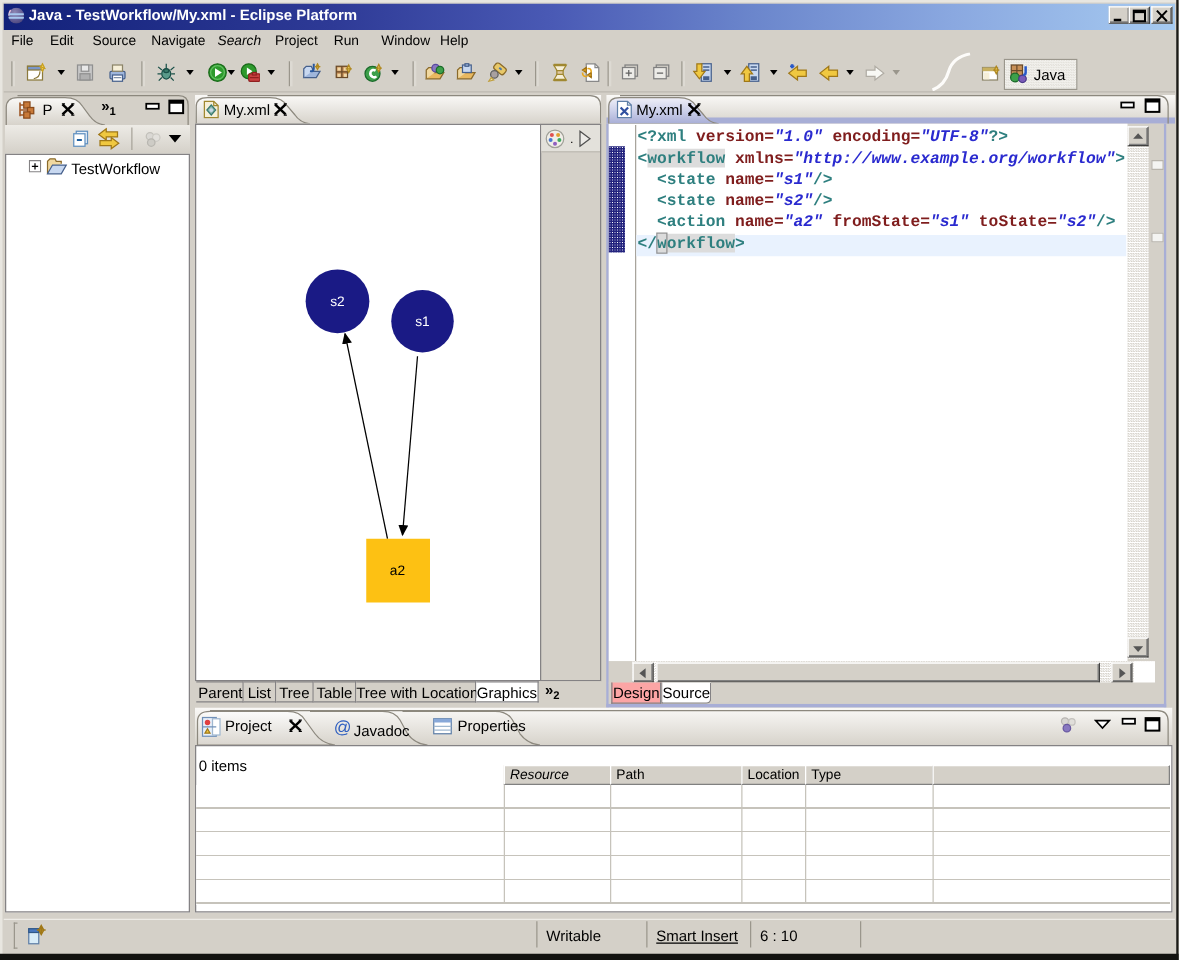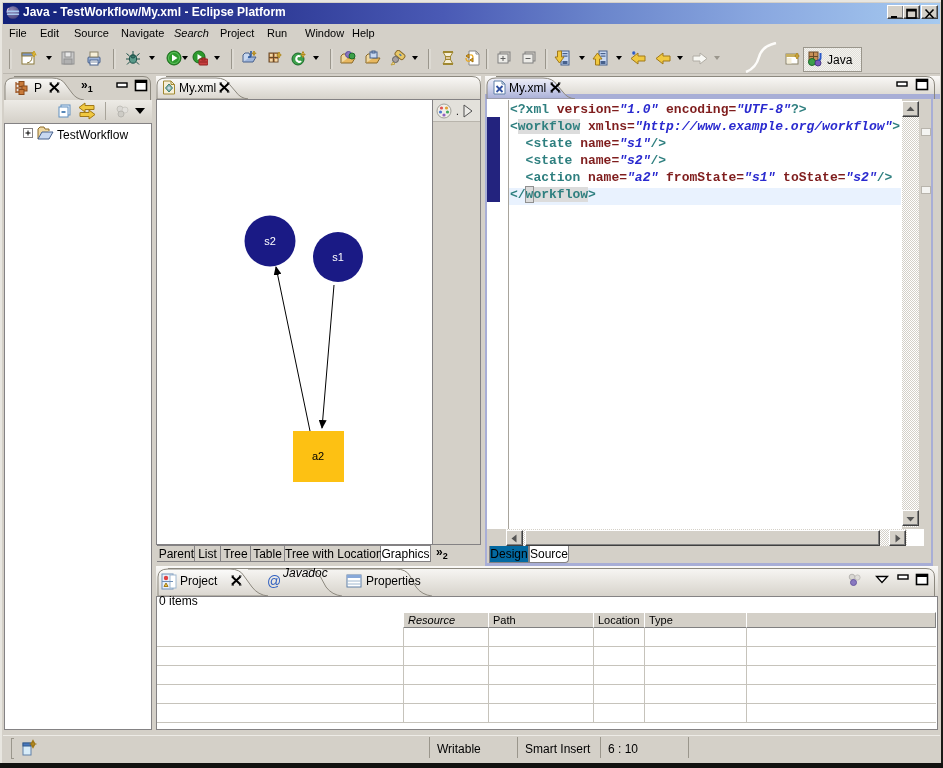--- a/index.html
+++ b/index.html
@@ -428,21 +428,21 @@
   <div class="abs sbtn" style="left:21px;top:454px;"><svg width="15" height="15" viewBox="0 0 15 15">
           <path d="M4.5 7.5 L9.5 3.5 V11.5 Z" fill="#555"></path>
         </svg></div>
   <div class="abs" style="left:40px;top:454px;width:355px;height:16px;background:#D4D0C8;border:1px solid #fff;border-right-color:#404040;border-bottom-color:#404040;box-shadow:inset -1px -1px 0 #808080;box-sizing:border-box;"></div>
   <div class="abs sbtn" style="left:404px;top:454px;"><svg width="15" height="15" viewBox="0 0 15 15">
           <path d="M10.5 7.5 L5.5 3.5 V11.5 Z" fill="#555"></path>
         </svg></div>
   <div class="abs" style="left:422px;top:453px;width:17px;height:18px;background:#fff;"></div>
 
   <div class="abs" style="left:2px;top:470px;width:444px;height:17px;background:#D4D0C8;"></div>
-  <div class="abs text11" style="left:4px;top:470px;width:40px;height:17px;line-height:16px;text-align:center;border:1px solid #848284;border-top:none;box-sizing:border-box;background:#0369a1;">Design</div>
+  <div class="abs text11" style="left:4px;top:470px;width:40px;height:17px;line-height:16px;text-align:center;border:1px solid #848284;border-top:none;box-sizing:border-box;background:#fca5a5;">Design</div>
   <div class="abs text11" style="left:44px;top:470px;width:40px;height:17px;line-height:16px;text-align:center;border:1px solid #848284;border-top:none;border-bottom-right-radius:4px;box-sizing:border-box;background:#fff;">Source</div>
 </div>
 <div class="abs" id="bottomview" style="left:156px;top:566px;width:782px;height:164px;">
   <svg class="abs" style="left:0;top:0;width:782px;height:30px;" viewBox="0 0 782 30">
     <rect x="0" y="0" width="782" height="30" fill="url(#tabg)"></rect>
     <path d="M92 3 H150 Q160 3 164 10 L170 21 Q176 29 186 30" fill="none" stroke="#8C887E"></path>
     <path d="M166 3 H240 Q250 3 254 10 L260 21 Q266 29 276 30" fill="none" stroke="#8C887E"></path>
     <path d="M2 30 V11 Q2 3 12 3 H74 Q84 3 88 10 L96 21 Q102 29 112 30 Z" fill="url(#tabsel)" stroke="#8C887E"></path>
         <path d="M12 2.5 H770 Q778.5 2.5 778.5 11 V30" fill="none" stroke="#8C887E"></path>
   </svg>
@@ -452,21 +452,21 @@
         <circle cx="5" cy="5" r="2.2" fill="#E04040"></circle>
         <path d="M3 13.5 L5 10 L7 13.5 Z" fill="#F0C840" stroke="#A07818"></path>
         <line x1="1" y1="8.5" x2="12" y2="8.5" stroke="#7090B8"></line>
       </svg>
   <span class="abs text11" style="left:24px;top:8px;">Project</span>
   <svg class="abs" style="left:74px;top:8px;width:13px;height:13px;" viewBox="0 0 13 13">
         <path d="M2 2.5 L10.5 10.5 M10.5 2.5 L2 10.5" stroke="#000" fill="none" stroke-width="2"></path>
         <path d="M1.5 2 L4 2 M9 2 L11.5 2 M1.5 11 L4 11 M9 11 L11.5 11" stroke="#000" stroke-width="1"></path>
       </svg>
   <span class="abs" style="left:111px;top:7px;font-size:14px;color:#3060C0;">@</span>
-  <span class="abs text11" style="left:127px;top:0;font-style:italic;">Javadoc</span>
+  <span class="abs text11" style="left:127px;top:12px;">Javadoc</span>
   <svg class="abs" style="left:190px;top:8px;width:16px;height:14px;" viewBox="0 0 16 14">
         <rect x="1" y="1" width="14" height="12" fill="#fff" stroke="#6080A8"></rect>
         <rect x="1" y="1" width="14" height="3" fill="#88A8D8"></rect>
         <line x1="1" y1="7" x2="15" y2="7" stroke="#A0B8D0"></line>
         <line x1="1" y1="10" x2="15" y2="10" stroke="#A0B8D0"></line>
       </svg>
   <span class="abs text11" style="left:210px;top:8px;">Properties</span>
   <svg class="abs" style="left:690px;top:6px;width:16px;height:16px;" viewBox="0 0 16 16">
         <circle cx="6" cy="5" r="2.8" fill="#D8D6D2" stroke="#B8B6B2"></circle>
         <circle cx="11.5" cy="5.5" r="2.6" fill="#E0DEDA" stroke="#C4C2BE"></circle>
@@ -477,21 +477,21 @@
       </svg>
   <svg class="abs" style="left:741px;top:7px;width:13px;height:10px;" viewBox="0 0 13 10">
         <rect x="1" y="2" width="10" height="4" fill="#fff" stroke="#000" stroke-width="1.4"></rect>
       </svg>
   <svg class="abs" style="left:759px;top:7px;width:14px;height:13px;" viewBox="0 0 14 13">
         <rect x="1.5" y="1.5" width="11" height="10" fill="#fff" stroke="#000" stroke-width="1.6"></rect>
         <rect x="1.5" y="1.5" width="11" height="2.5" fill="#000"></rect>
       </svg>
 
   <div class="abs vborder" style="left:0;top:30px;width:780px;height:132px;"></div>
-  <span class="abs text11" style="left:3px;top:28px;text-align:right;">0 items</span>
+  <span class="abs text11" style="left:3px;top:40px;text-align:right;">0 items</span>
   <div class="abs" id="tblhead" style="left:1px;top:46px;width:779px;height:16px;">
     <div class="hc" style="left:246px;width:86px;font-style:italic;">Resource</div>
     <div class="hc" style="left:331px;width:106px;">Path</div>
     <div class="hc" style="left:436px;width:52px;">Location</div>
     <div class="hc" style="left:487px;width:103px;">Type</div>
     <div class="hc" style="left:589px;width:190px;"></div>
   </div>
   <div class="abs" id="tblgrid" style="left:1px;top:62px;width:779px;height:98px;background:repeating-linear-gradient(to bottom,#fff 0,#fff 18px,#C6C3BB 18px,#C6C3BB 19px);background-size:779px 96px;background-repeat:no-repeat;">
     <div class="vline" style="left:246px;"></div>
     <div class="vline" style="left:331px;"></div>
@@ -504,20 +504,20 @@
   <div class="abs" style="left:0;top:0;width:937px;height:1px;background:#EDEBE6;"></div>
   <div class="abs" style="left:8px;top:3px;width:2px;height:19px;border-left:1px solid #9A968C;border-top:1px solid #9A968C;border-bottom:1px solid #9A968C;"></div>
       <svg class="abs" style="left:17px;top:4px;width:18px;height:18px;" viewBox="0 0 18 18">
         <rect x="3" y="4" width="8" height="12" fill="#D8ECF8" stroke="#6080A8"></rect>
         <rect x="3" y="4" width="8" height="3" fill="#4878C0" stroke="#305888"></rect>
         <path d="M13 1.5 L15 5 L13 8.5 L11 5 Z M9.5 5 H16.5 M13 1.5 V8.5" stroke="#A07818" fill="#F0D060" stroke-width="1.2"></path>
       </svg>
   <div class="abs ssep" style="left:426px;"></div>
   <span class="abs text11" style="left:434px;top:7px;">Writable</span>
   <div class="abs ssep" style="left:514px;"></div>
-  <span class="abs text11" style="left:522px;top:7px;">Smart Insert</span>
+  <span class="abs text11" style="left:522px;top:7px;text-decoration:underline;">Smart Insert</span>
   <div class="abs ssep" style="left:597px;"></div>
   <span class="abs text11" style="left:605px;top:7px;">6 : 10</span>
   <div class="abs ssep" style="left:685px;"></div>
 </div>
 <div class="abs" id="frameR"></div>
 <div class="abs" id="frameB"></div>
 </div>
 
 </body></html>

